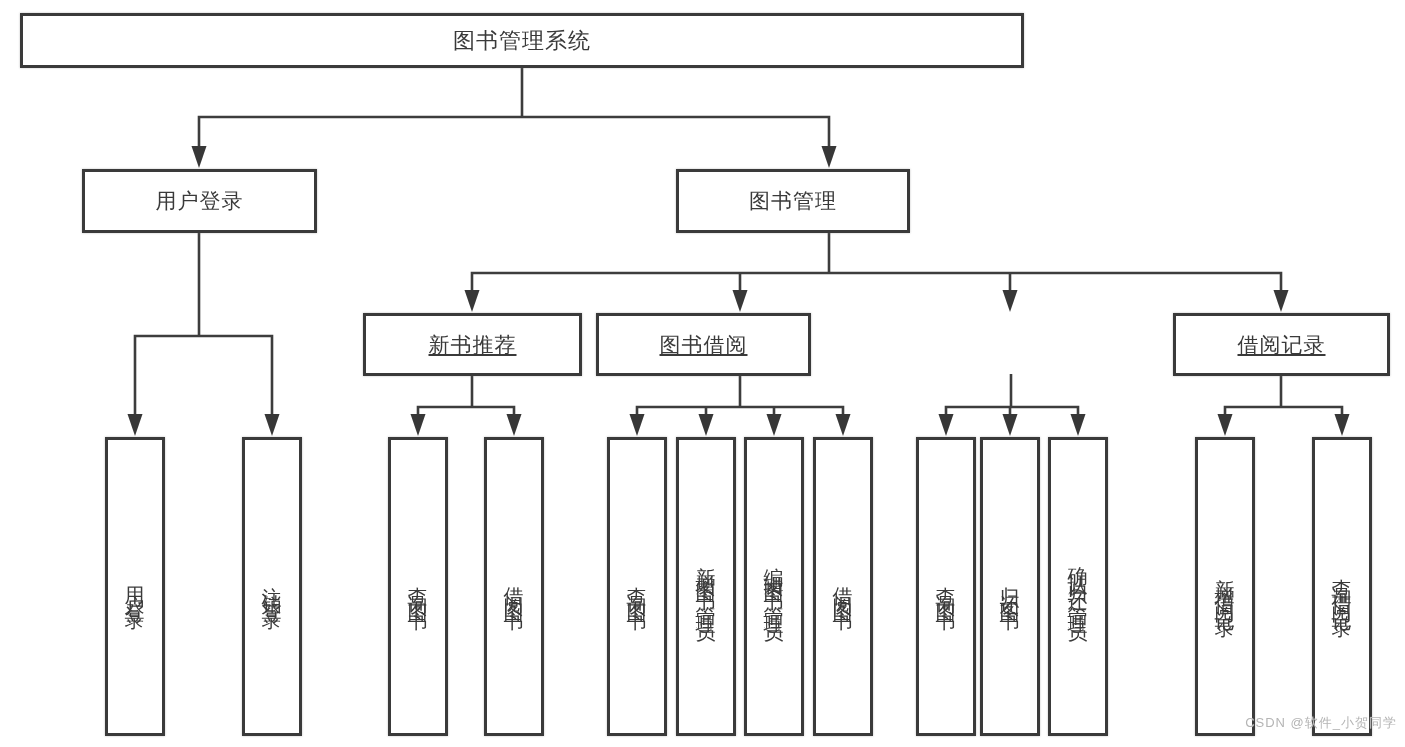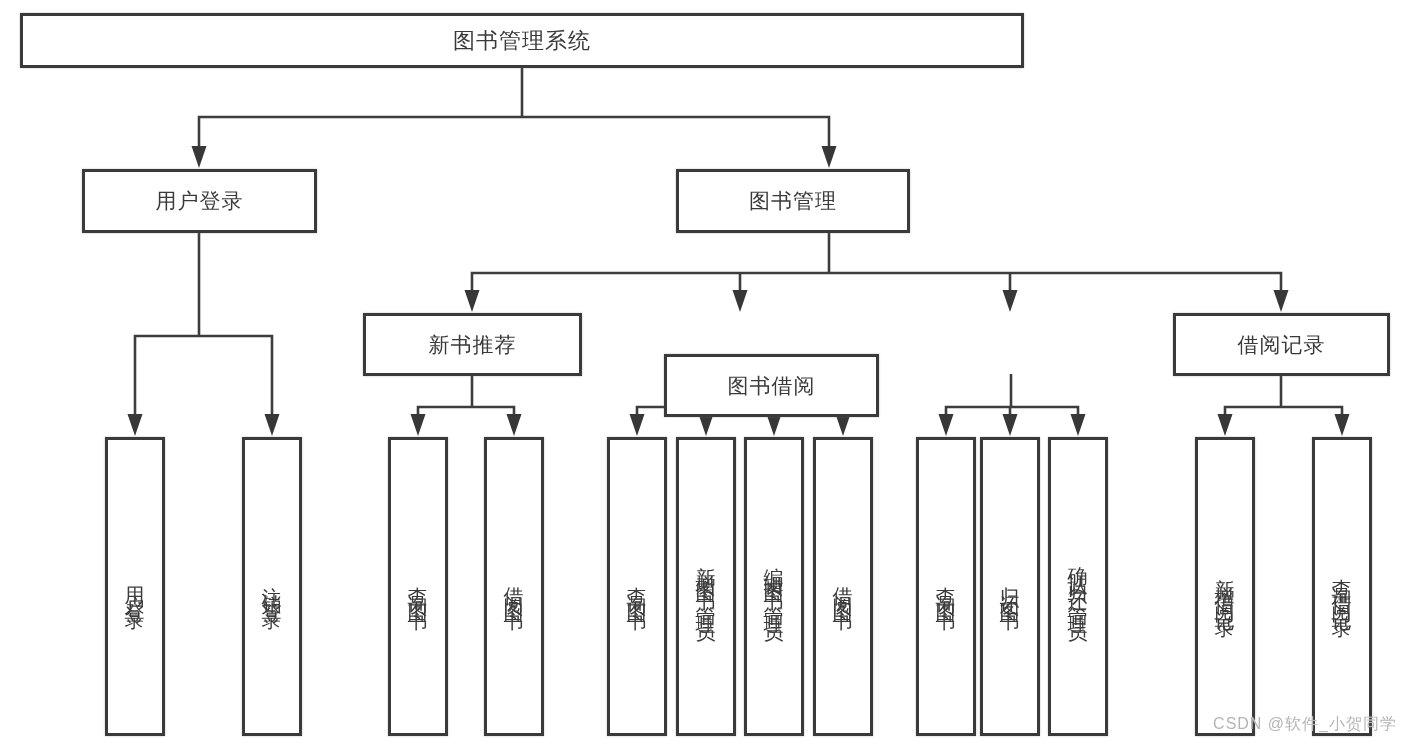--- a/index.html
+++ b/index.html
@@ -14,33 +14,33 @@
   .node{
     position:absolute;box-sizing:border-box;background:#ffffff;
     border:3px solid #3a3a3a;display:flex;align-items:center;justify-content:center;
     z-index:2;box-shadow:0 0 2px rgba(120,120,120,.45);
   }
   .hlabel{font-size:21px;letter-spacing:1px;white-space:nowrap;}
   .root{left:20px;top:13px;width:1004px;height:55px;}
   .root .hlabel{font-size:22px;}
   .lvl2a{left:82px;top:169px;width:235px;height:64px;}
   .lvl2b{left:676px;top:169px;width:234px;height:64px;}
-  .lvl3{top:313px;height:63px;}
+  .lvl3{top:313px;height:63px;text-decoration:underline;}
   .l3a{left:363px;width:219px;}
-  .l3b{left:664px;width:215px;margin-top:41px;}
+  .l3b{left:596px;width:215px;}
   .l3c{left:902px;width:218px;}
   .l3d{left:1173px;width:217px;}
   .leaf{top:437px;width:60px;height:299px;position:absolute;}
   .vtext{
     writing-mode:vertical-rl;text-orientation:mixed;
     font-size:20px;letter-spacing:8px;line-height:1;color:#3a3a3a;
   }
   .watermark{
     position:absolute;right:8px;top:714px;z-index:5;
-    font-size:16px;color:#b5b5b5;letter-spacing:1px;white-space:nowrap;
+    font-size:13px;color:#b5b5b5;letter-spacing:1px;white-space:nowrap;
     text-shadow:0 0 1px rgba(255,255,255,.8);
   }
 </style>
 </head>
 <body>
 
 <div id="canvas">
 
   <svg class="connectors" viewBox="0 0 1405 747" xmlns="http://www.w3.org/2000/svg">
 

